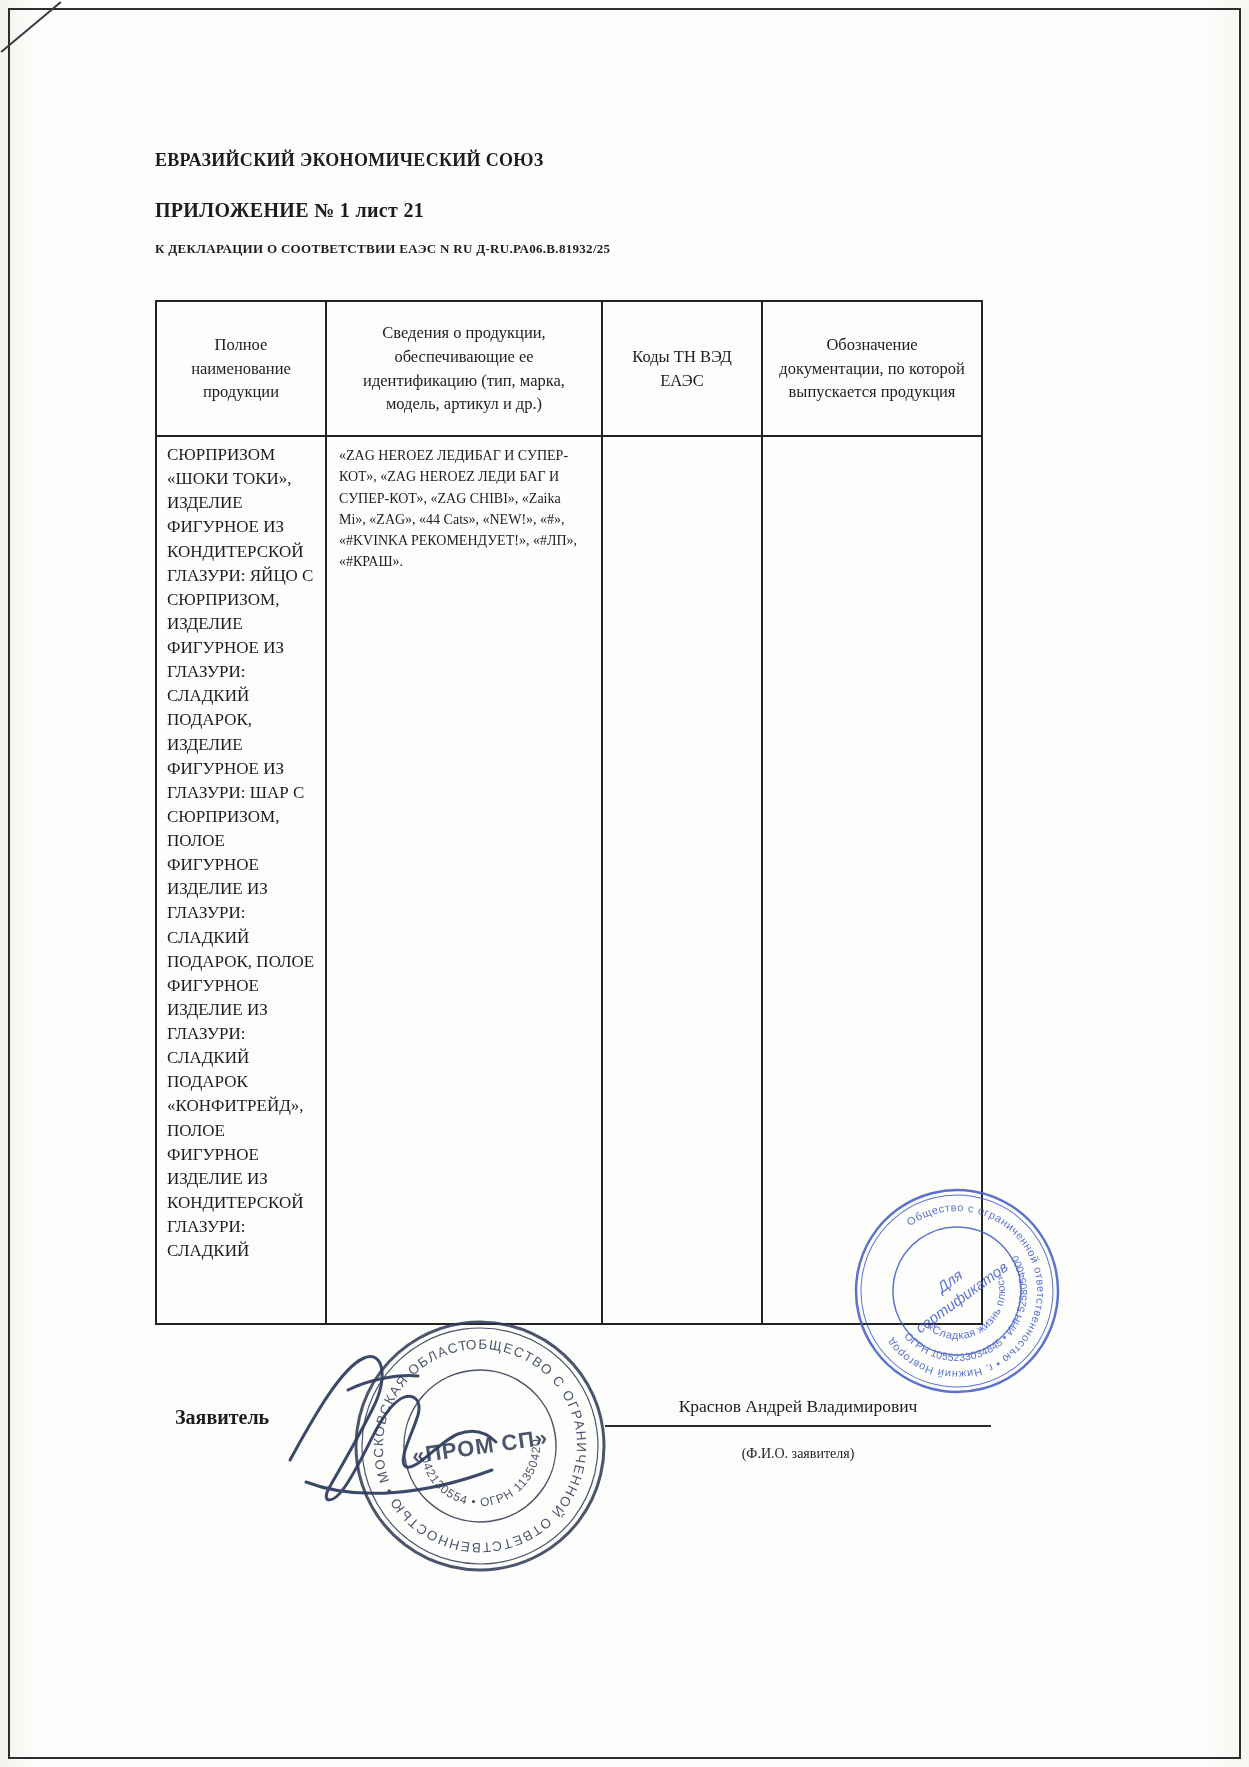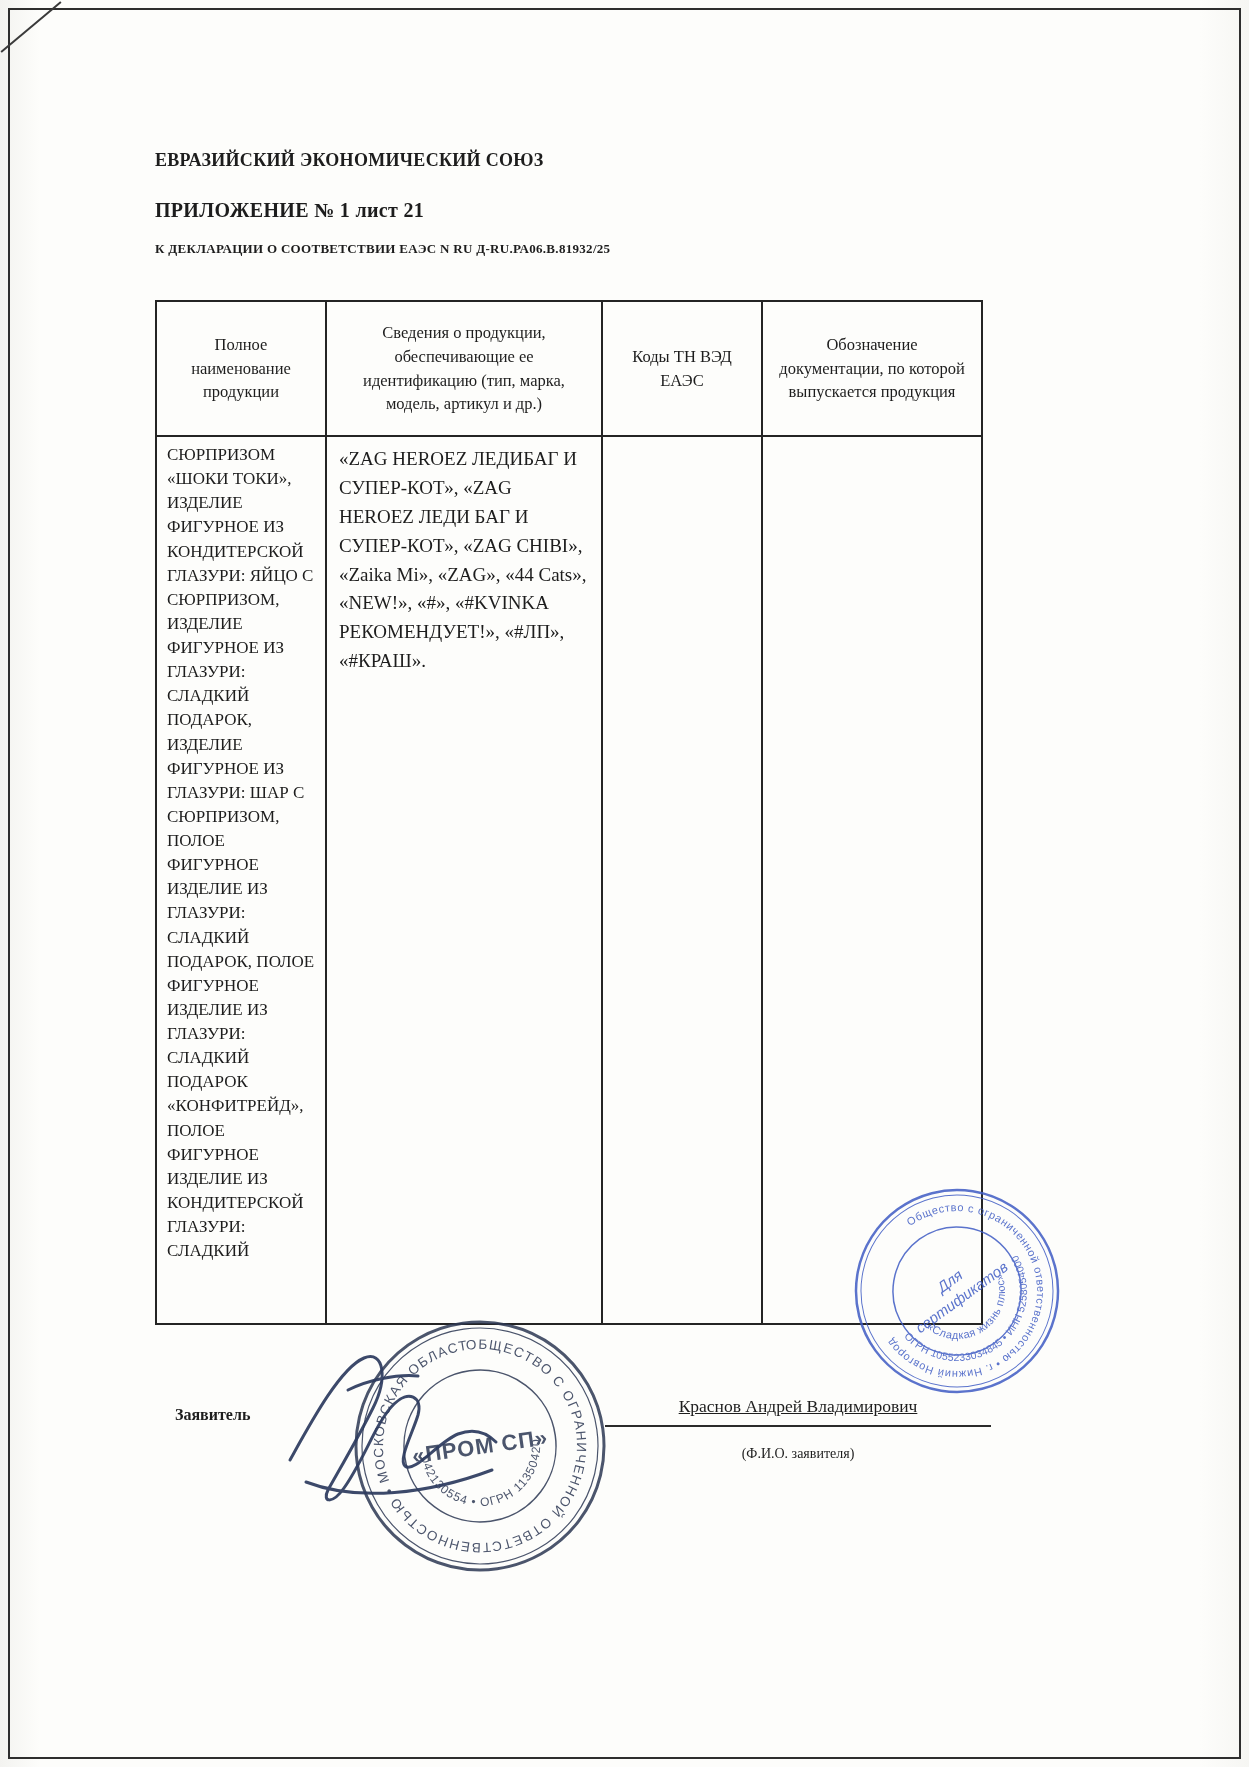--- a/index.html
+++ b/index.html
@@ -21,25 +21,25 @@
     position:absolute; left:155px; top:300px; width:826px;
     border-collapse:collapse; table-layout:fixed;
   }
   .doc-table th, .doc-table td { border:2px solid #242424; }
   .doc-table thead th {
     height:121px; font-weight:normal; font-size:16.5px; line-height:1.45;
     text-align:center; vertical-align:middle; padding:6px 10px;
   }
   .doc-table tbody td { height:868px; vertical-align:top; }
   td.cell-product { font-size:17px; line-height:1.42; padding:6px 8px 12px 10px; overflow-wrap:break-word; }
-  td.cell-ident   { font-size:19px; line-height:1.52; padding:8px 14px 0 12px; }
+  td.cell-ident   { font-size:14px; line-height:1.52; padding:8px 14px 0 12px; }
 
-  .applicant-label { position:absolute; left:175px; top:1406px; font-size:16px; font-weight:bold; z-index:6; }
+  .applicant-label { position:absolute; left:175px; top:1406px; font-size:20px; font-weight:bold; z-index:6; }
   .name-block { position:absolute; left:605px; top:1396px; width:386px; text-align:center; z-index:6; }
-  .name-block .name { font-size:17.5px; border-bottom:2px solid #2a2a2a; padding-bottom:8px;text-decoration:underline; }
+  .name-block .name { font-size:17.5px; border-bottom:2px solid #2a2a2a; padding-bottom:8px; }
   .name-block .caption { font-size:14px; margin-top:19px; }
 
   .seal { position:absolute; pointer-events:none; }
   .seal-company { left:350px; top:1316px; width:260px; height:260px; transform:rotate(-8deg); z-index:3; opacity:.86; }
   .seal-cert    { left:850px; top:1184px; width:214px; height:214px; transform:rotate(-36deg); z-index:2; opacity:.85; }
   .signature    { left:278px; top:1330px; width:226px; height:190px; z-index:4; opacity:.92; position:absolute; }
 
   .seal-company svg text { font-family:"Liberation Sans","DejaVu Sans",sans-serif; fill:#2f3a55; }
   .seal-company svg circle { stroke:#2f3a55; fill:none; }
   .seal-cert svg text { font-family:"Liberation Sans","DejaVu Sans",sans-serif; fill:#3f5cc4; }

